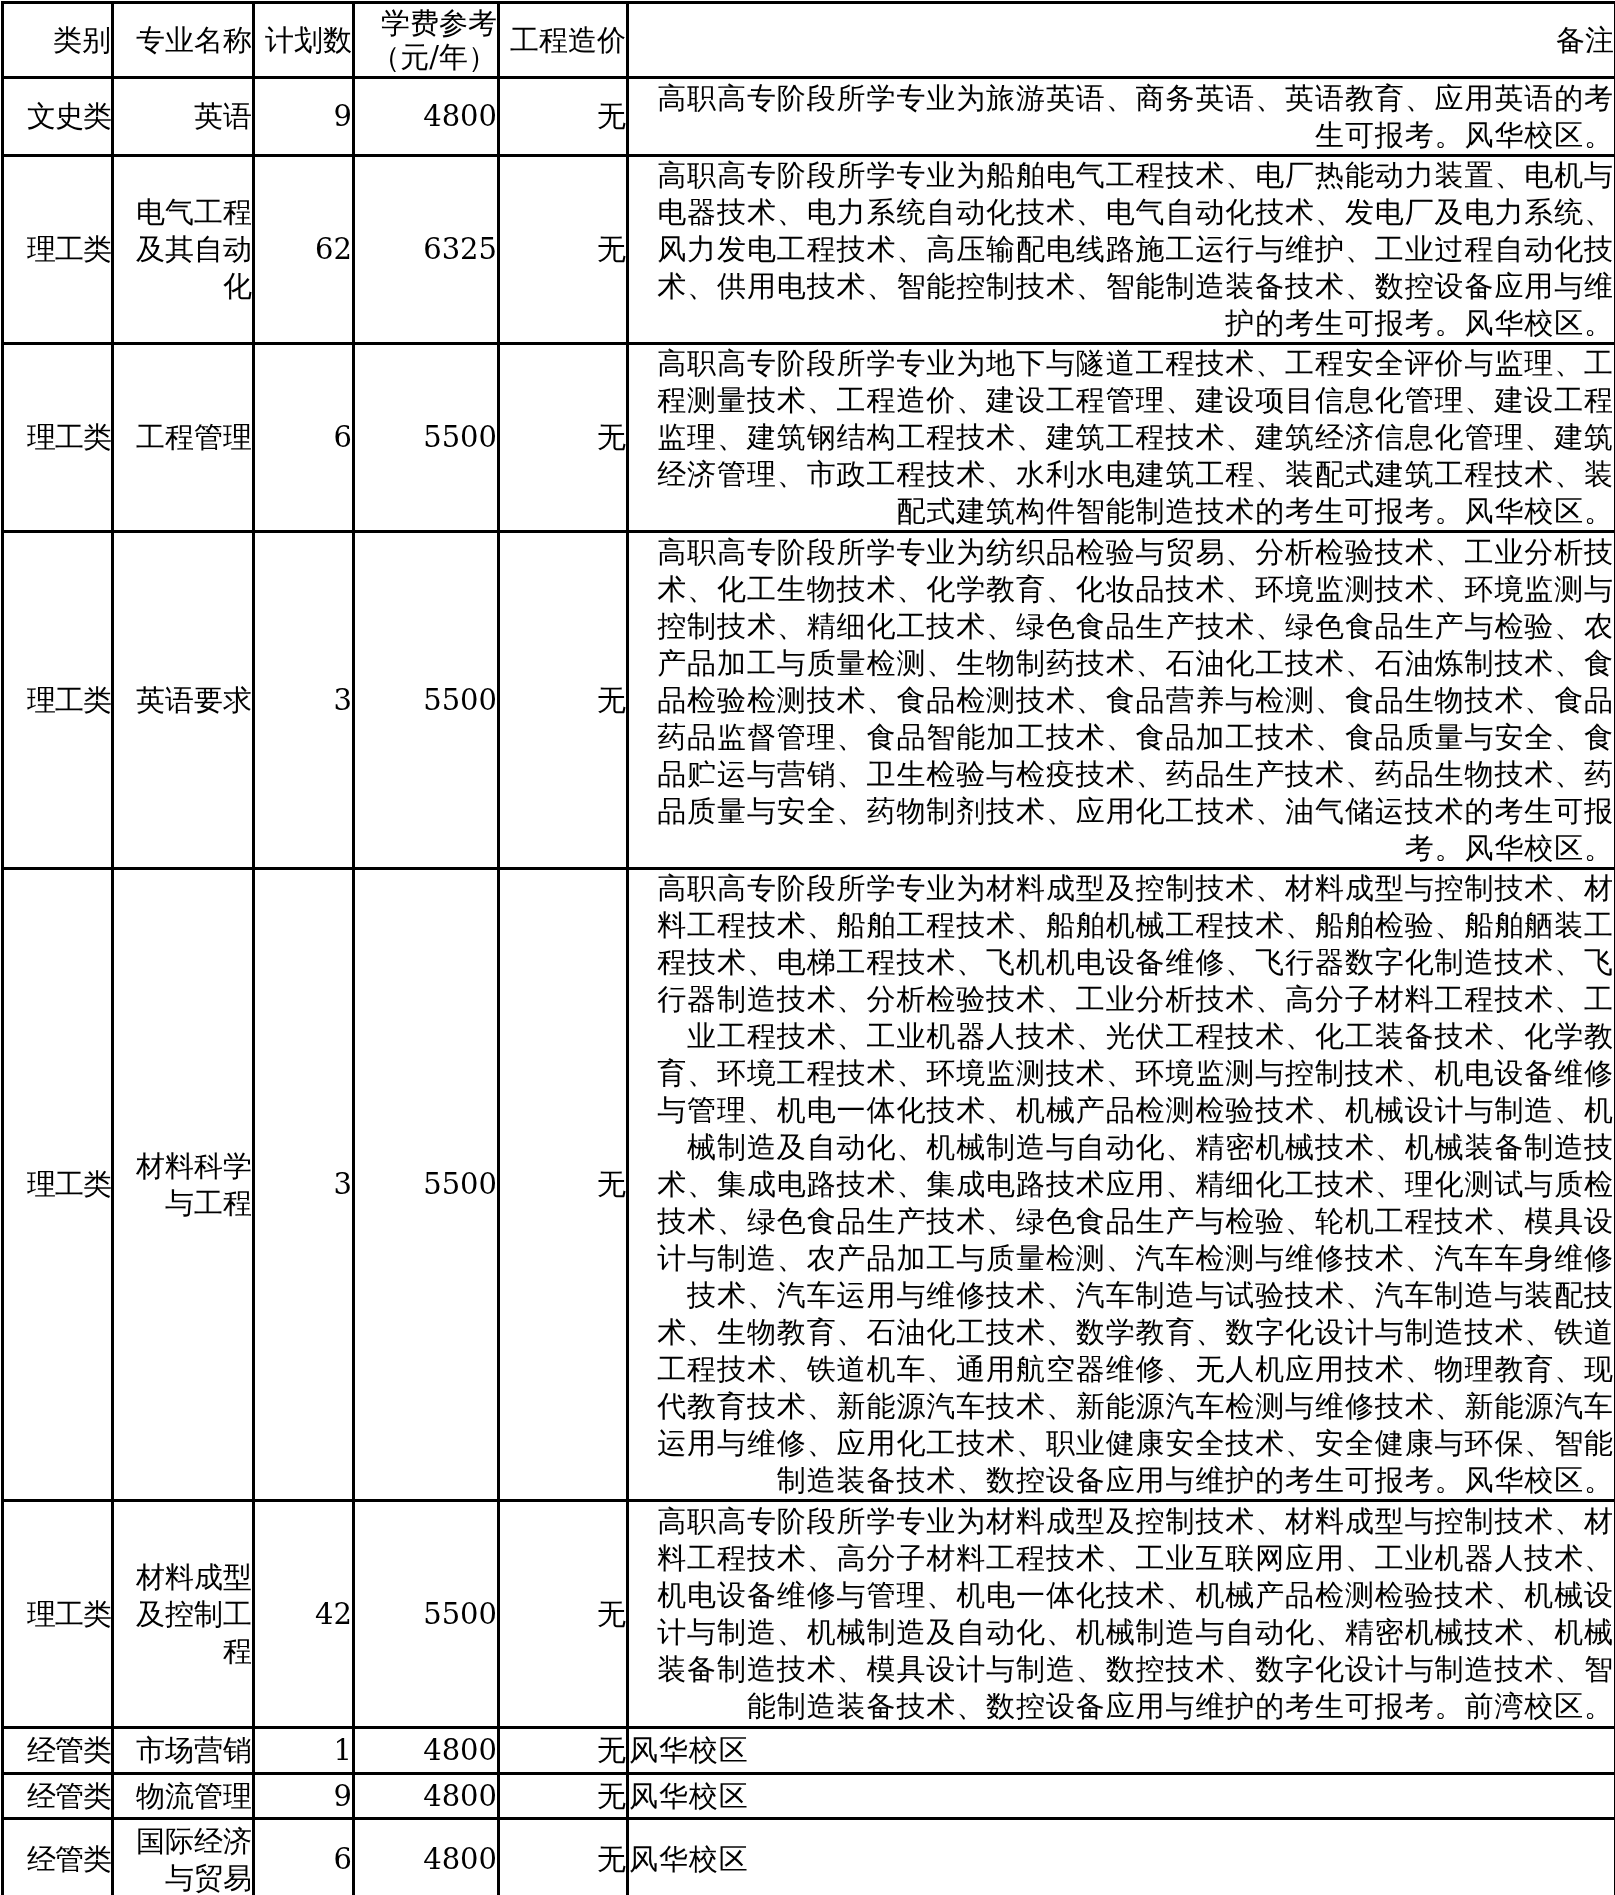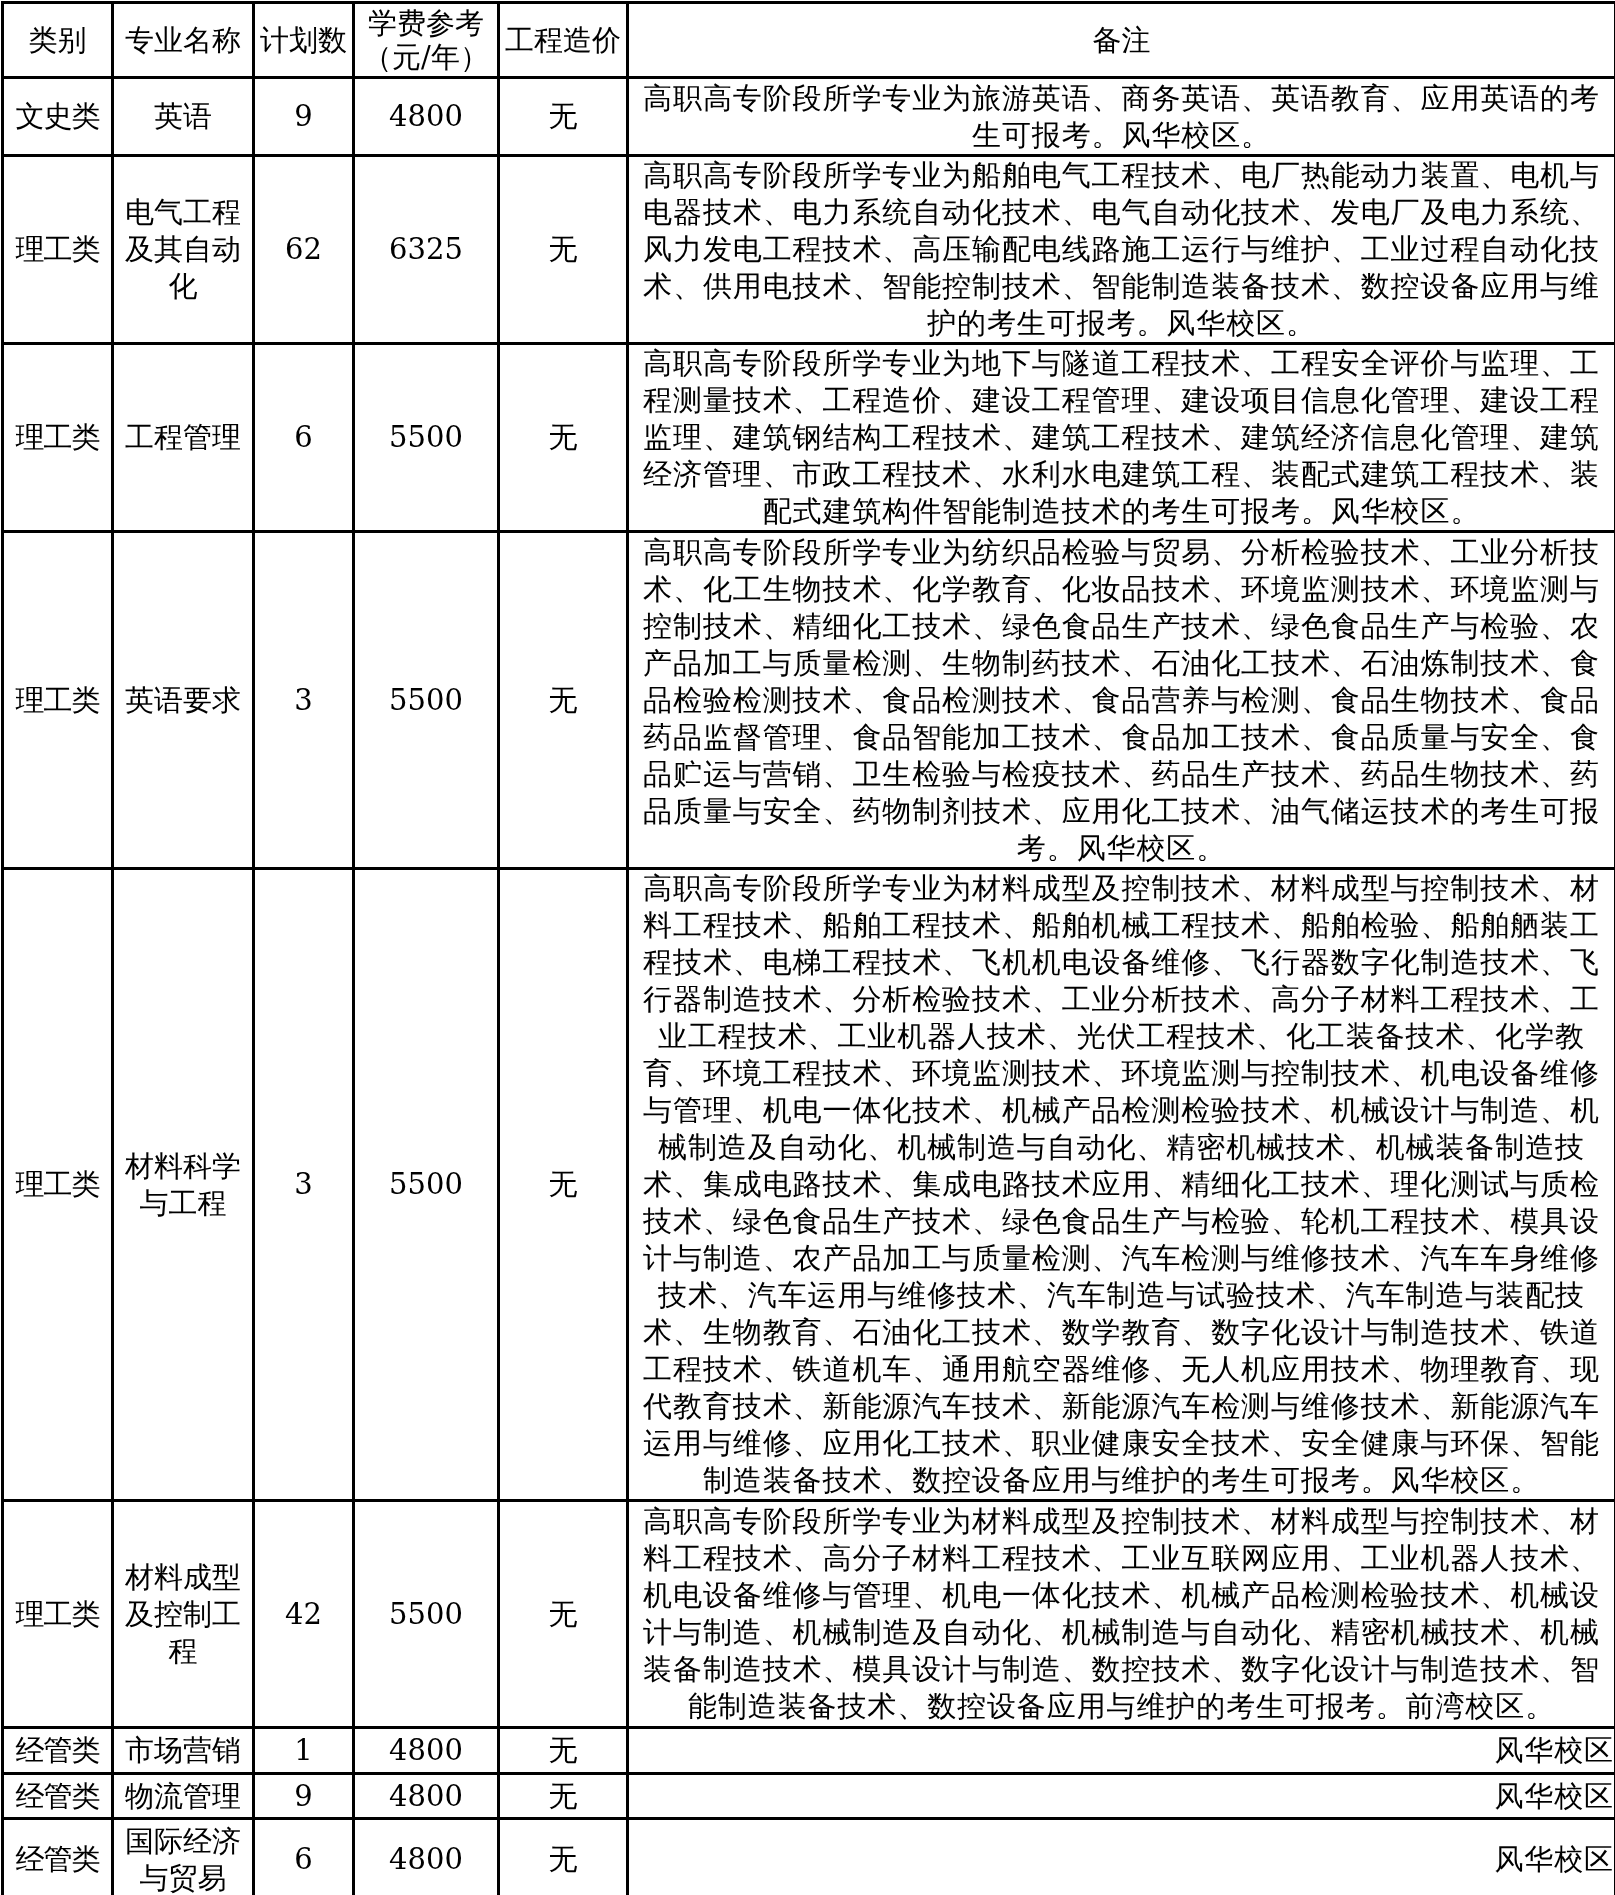--- a/index.html
+++ b/index.html
@@ -10,37 +10,37 @@
     width: 1613px;
     margin-left: 1px;
     margin-top: 1px;
     font-family: "DejaVu Serif", "Liberation Serif", serif;
     color: #000;
   }
   table.admissions td, table.admissions th {
     border: 3px solid #000;
     padding: 0;
     vertical-align: middle;
-    text-align: center;
+    text-align: right;
     font-weight: normal;
     font-size: 29px;
     line-height: 37px;
     overflow: hidden;
   }
   table.admissions th { line-height: 34px; }
   td.remark {
     text-align: left;
     padding: 0 2px 0 4px;
     font-size: 28.6px;
     line-height: 37px;
     word-break: break-all;
     letter-spacing: 0.9px;
     margin-top: 32px;
   }
-  td.remark.centered { text-align: right; }
+  td.remark.centered { text-align: left; }
   td.major { padding: 0 2px; margin-left: 44px; }
   td.cat { padding: 0 1px; letter-spacing: -1px; }
   .num { font-family: "DejaVu Serif", "Liberation Serif", serif; }
 </style>
 </head>
 <body>
 
 <table class="admissions">
   <colgroup>
     <col style="width:110px">

